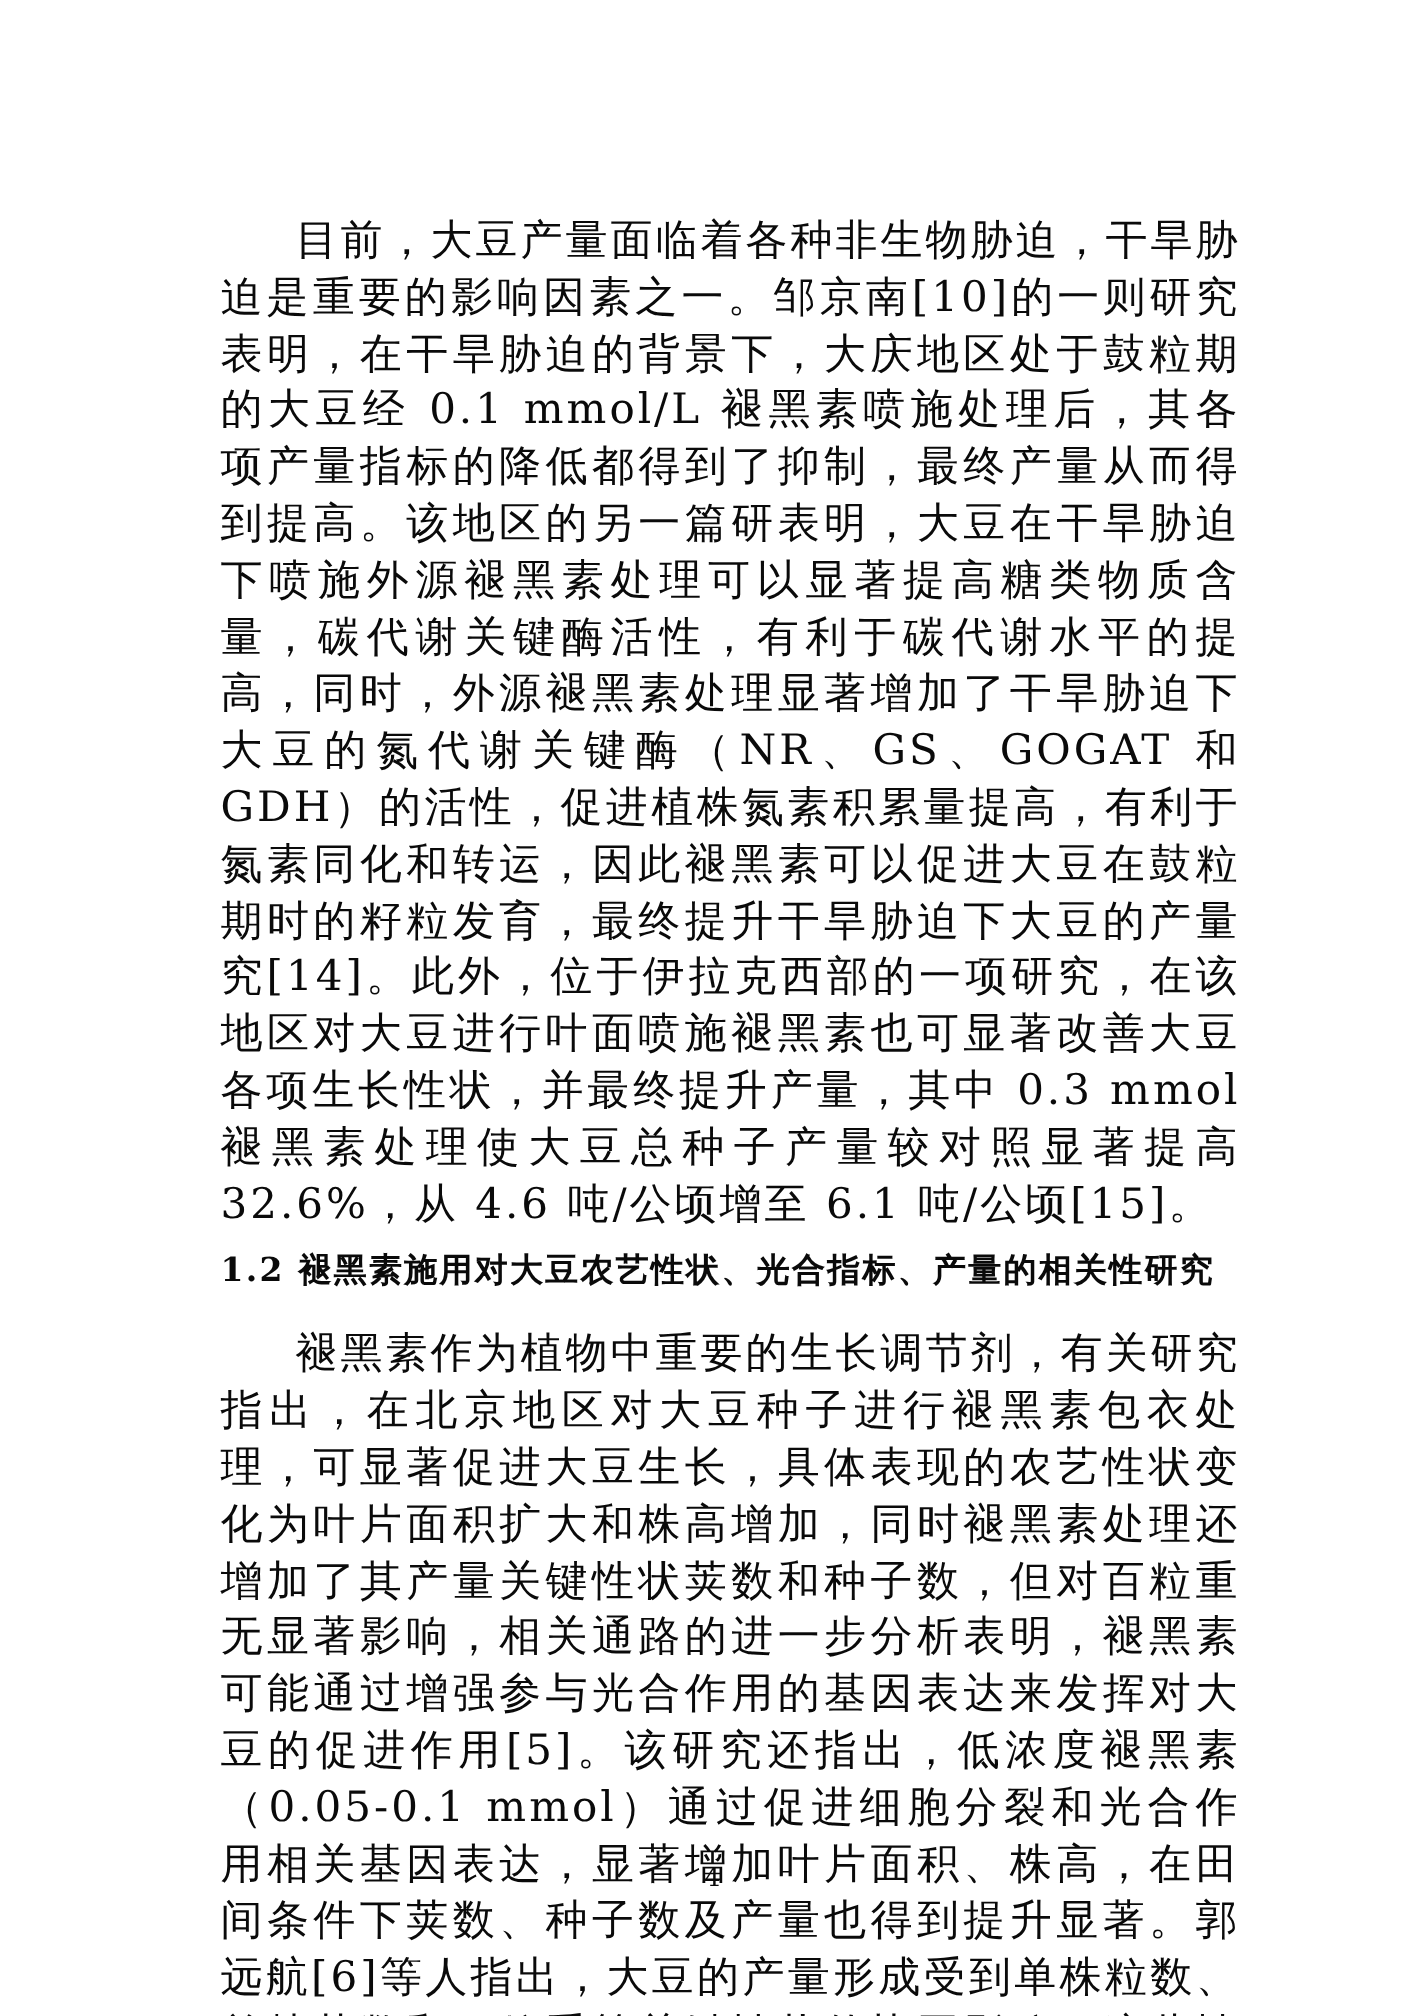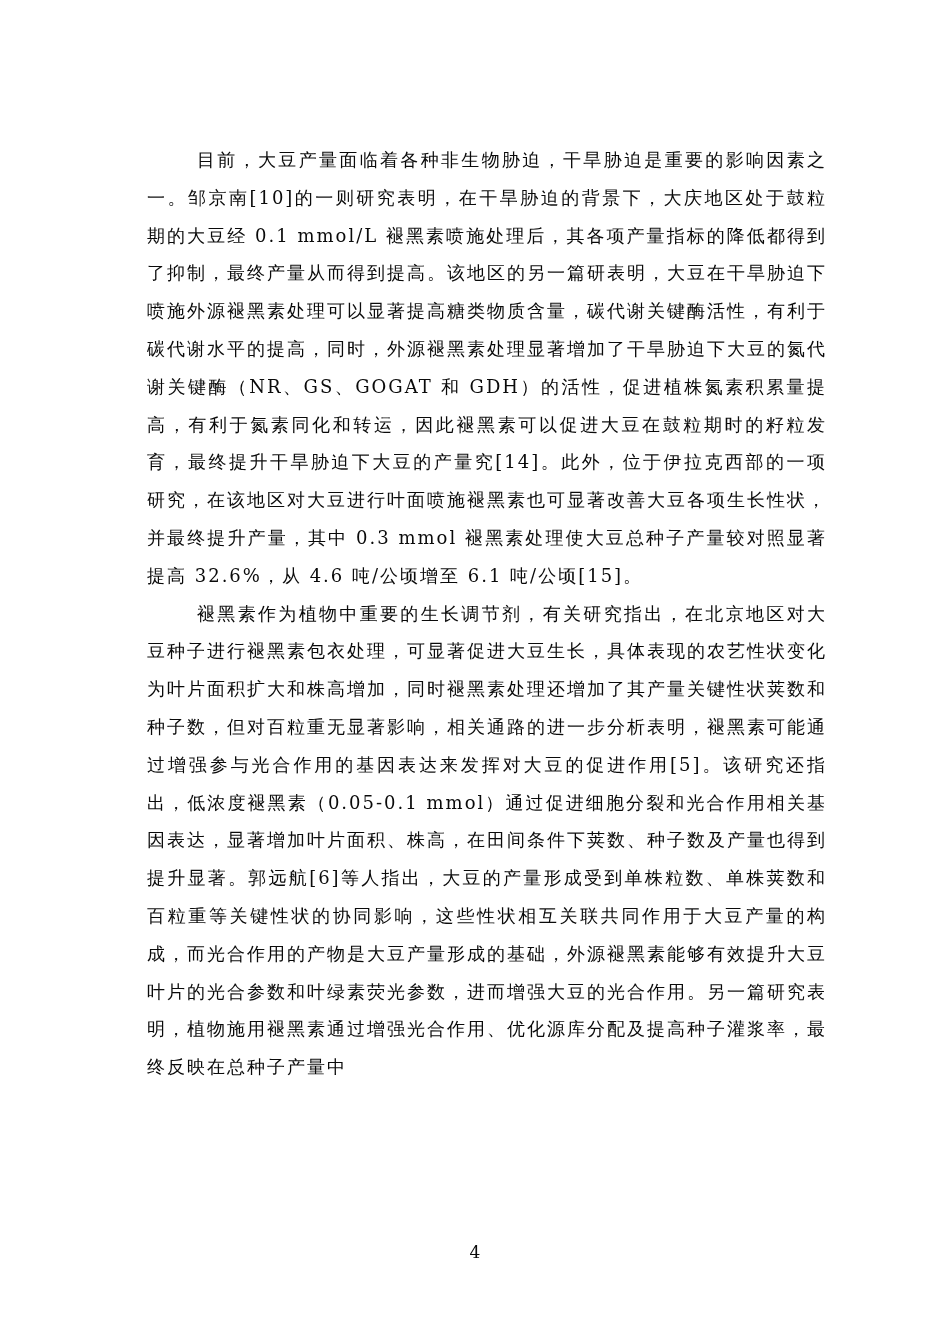--- a/index.html
+++ b/index.html
@@ -25,21 +25,21 @@
     width: 680px;
   }
   .sec-heading {
     font-size: 22px;
     line-height: 28px;
     font-weight: bold;
     letter-spacing: 1.5px;
     margin: 0 0 22px 0;
   }
   .para {
-    font-size: 18px;
+    font-size: 28px;
     line-height: 37.8px;
     letter-spacing: 2px;
     text-align: justify;
     margin: 0;
   }
   .indent { text-indent: 50px; }
   .para + .sec-heading { margin-top: 12px; }
   .page-number {
     position: absolute;
     left: 0;
@@ -52,19 +52,20 @@
 </style>
 </head>
 <body>
 
 <div class="page">
   <div class="content">
 
 
     <p class="para indent">目前，大豆产量面临着各种非生物胁迫，干旱胁迫是重要的影响因素之一。邹京南[10]的一则研究表明，在干旱胁迫的背景下，大庆地区处于鼓粒期的大豆经 0.1 mmol/L 褪黑素喷施处理后，其各项产量指标的降低都得到了抑制，最终产量从而得到提高。该地区的另一篇研表明，大豆在干旱胁迫下喷施外源褪黑素处理可以显著提高糖类物质含量，碳代谢关键酶活性，有利于碳代谢水平的提高，同时，外源褪黑素处理显著增加了干旱胁迫下大豆的氮代谢关键酶（NR、GS、GOGAT 和 GDH）的活性，促进植株氮素积累量提高，有利于氮素同化和转运，因此褪黑素可以促进大豆在鼓粒期时的籽粒发育，最终提升干旱胁迫下大豆的产量究[14]。此外，位于伊拉克西部的一项研究，在该地区对大豆进行叶面喷施褪黑素也可显著改善大豆各项生长性状，并最终提升产量，其中 0.3 mmol 褪黑素处理使大豆总种子产量较对照显著提高 32.6%，从 4.6 吨/公顷增至 6.1 吨/公顷[15]。</p>
 
+    <h3 class="sec-heading">1.2 褪黑素施用对大豆农艺性状、光合指标、产量的相关性研究</h3>
 
     <p class="para indent"><span>褪黑素作为植物中重要的生长调节剂，有关研究指出，在北京地区对大豆种子进行褪黑素包衣处理，可显著促进大豆生长，具体表现的农艺性状变化为叶片面积扩大和株高增加，同时褪黑素处理还增加了其产量关键性状荚数和种子数，但对百粒重无显著影响，相关通路的进一步分析表明，褪黑素可能通过增强参与光合作用的基因表达来发挥对大豆的促进作用[5]。该研究还指出，低浓度褪黑素（0.05-0.1 mmol）通过促进细胞分裂和光合作用相关基因表达，显著增加叶片面积、株高，在田间条件下荚数、种子数及产量也得到提升显著。郭远航[6]等人指出，大豆的产量形成受到单株粒数、单株荚数和百粒重等关键性状的协同影响，这些性状相互关联共同作用于大豆产量的构成，而光合作用的产物是大豆产量形成的基础，外源褪黑素能够有效提升大豆叶片的光合参数和叶绿素荧光参数，进而增强大豆的光合作用。另一篇研究表明，植物施用褪黑素通过增强光合作用、优化源库分配及提高种子灌浆率，最终反映在总种子产量中</span></p>
 
   </div>
 
   <div class="page-number">4</div>
 </div>
 
 </body></html>

